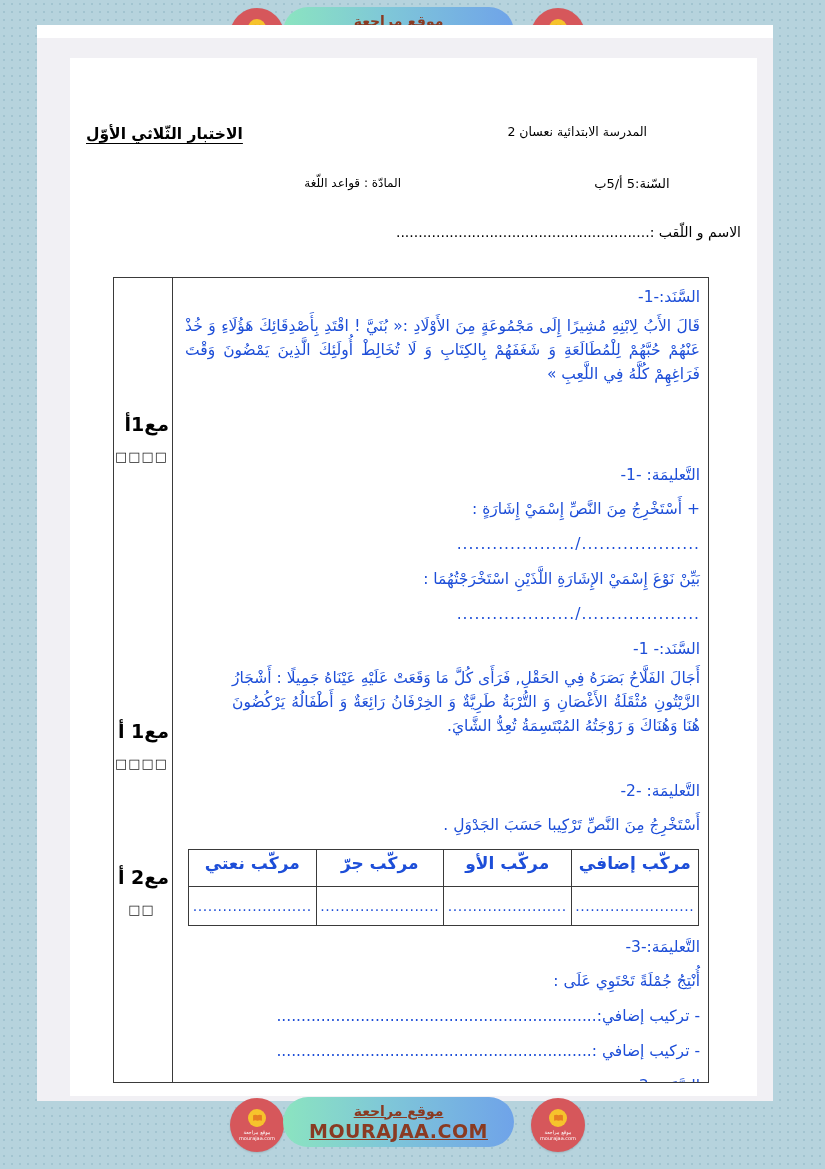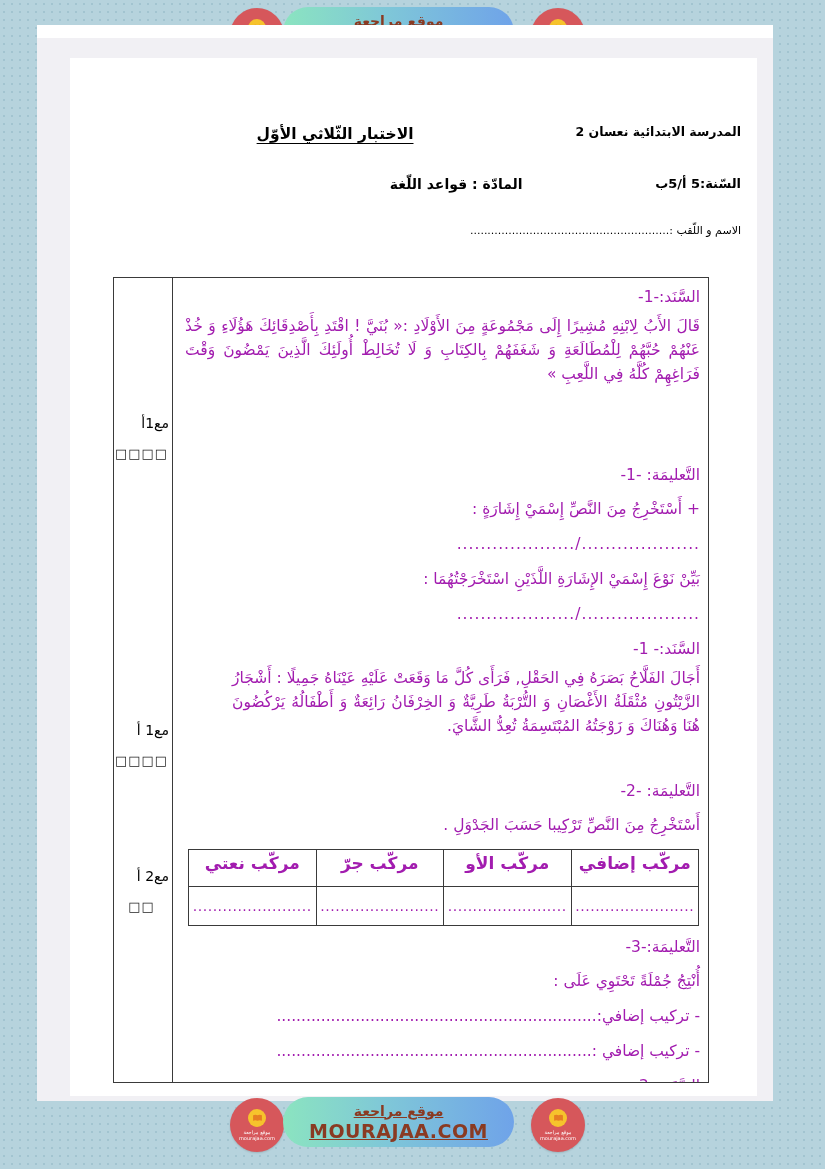--- a/index.html
+++ b/index.html
@@ -29,38 +29,38 @@
   
   .page-outer{position:absolute;left:37px;top:25px;width:736px;height:1076px;background:#ffffff;}
   .page-mat{position:absolute;left:0;right:0;top:13px;bottom:0;background:#f1f0f4;}
   .sheet{position:absolute;left:33px;top:33px;width:687px;height:1038px;background:#ffffff;}
 
   
   .head-row{position:absolute;left:0;width:100%;display:flex;direction:rtl;padding:0 16px;box-sizing:border-box;}
   .head-row>div{flex:1;}
   .hr1{top:66px;}
   .hr2{top:118px;}
-  .cell-r{text-align:right;font-size:12.5px;font-weight:bold;}
-  .cell-c{text-align:right;}
+  .cell-r{text-align:center;font-size:12.5px;}
+  .cell-c{text-align:left;}
   .cell-l{text-align:left;font-size:11.5px;direction:rtl;}
   .exam-title{font-size:15.5px;font-weight:bold;text-decoration:underline;text-underline-offset:4px;}
   .grade{font-size:13px;}
-  .subject{font-size:14px;font-weight:bold;}
-  .name-row{position:absolute;top:166px;right:16px;left:16px;text-align:right;direction:rtl;font-size:11px;}
+  .subject{font-size:12px;}
+  .name-row{position:absolute;top:166px;right:16px;left:16px;text-align:right;direction:rtl;font-size:14px;}
 
   
   .main-box{position:absolute;left:43px;top:219px;width:596px;height:806px;
     border:1px solid #3a3a3a;display:flex;box-sizing:border-box;background:#fff;}
   .box-margin{width:59px;border-right:1px solid #3a3a3a;position:relative;box-sizing:border-box;}
   .mark{position:absolute;left:0;right:3px;text-align:right;direction:rtl;}
-  .mark-label{font-size:14px;font-weight:normal;}
+  .mark-label{font-size:19px;font-weight:bold;}
   .mark-boxes{display:block;text-align:center;direction:ltr;font-size:13px;letter-spacing:1px;color:#222;margin-top:14px;}
   .m1{top:135px;} .m2{top:442px;} .m3{top:588px;}
 
-  .box-content{flex:1;direction:rtl;text-align:right;padding:2px 8px 0 12px;font-size:15.5px;color:#a21caf;overflow:hidden;}
+  .box-content{flex:1;direction:rtl;text-align:right;padding:2px 8px 0 12px;font-size:15.5px;color:#1d4ed8;overflow:hidden;}
   .t-line{line-height:34px;}
   .sec-title{font-weight:normal;}
   .para{line-height:24px;text-align:justify;}
   .para1{min-height:144px;}
   .para2{min-height:108px;margin-left:47px;}
   .ans{line-height:35px;letter-spacing:1px;}
   .q{line-height:35px;}
 
   
   table.cmp{width:calc(100% - 4px);border-collapse:collapse;margin:6px 1px 4px 2px;direction:rtl;}

